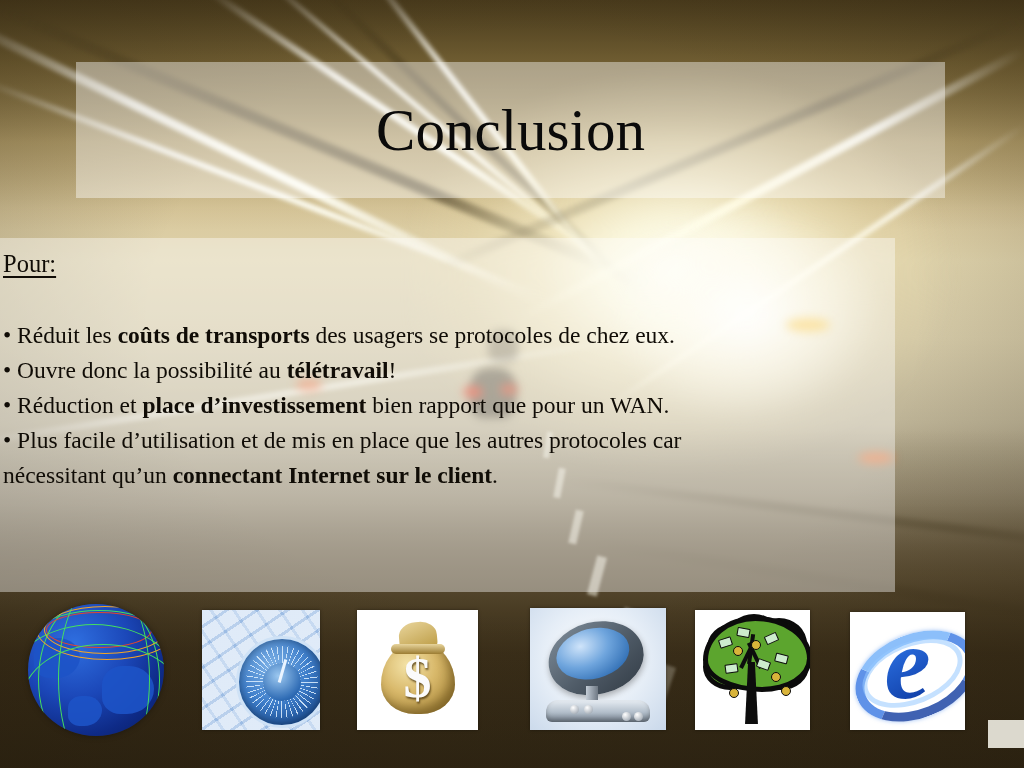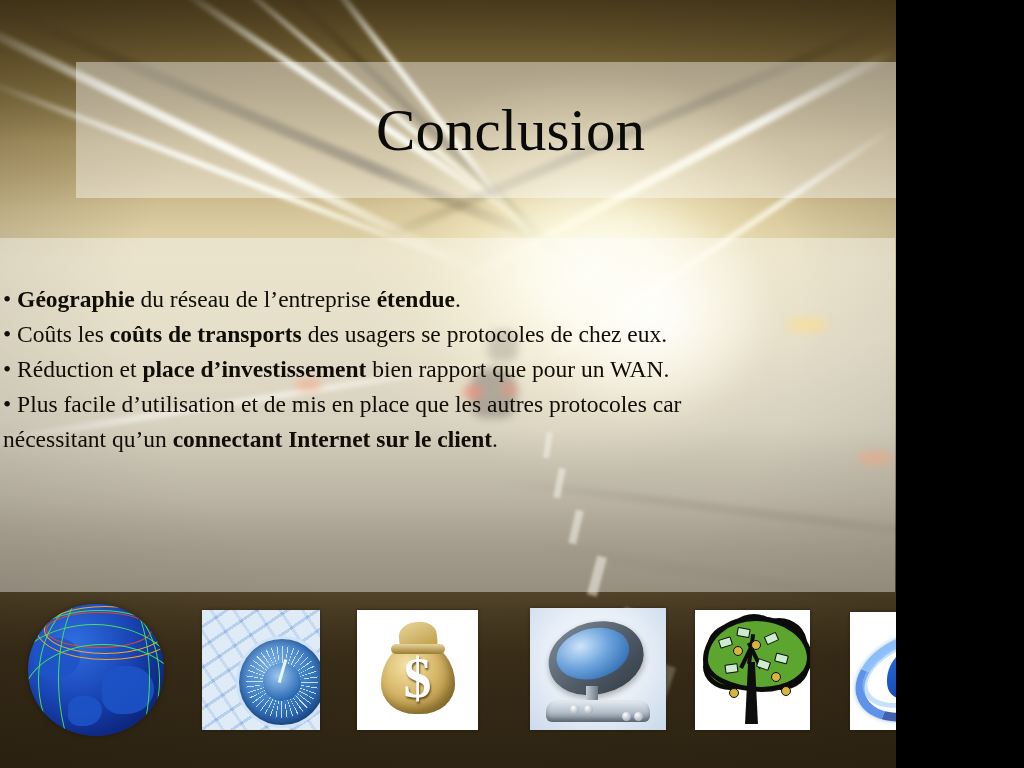--- a/index.html
+++ b/index.html
@@ -2,21 +2,21 @@
 <html><head>
 <meta charset="utf-8">
 <style>
   html, body {
     margin: 0;
     padding: 0;
     background: #000;
   }
   #slide {
     position: relative;
-    width: 896px;
+    width: 1024px;
     height: 768px;
     overflow: hidden;
     background: #7dd3fc;
     font-family: "Liberation Serif", "DejaVu Serif", serif;
   }
 
   
   .bg-root {
     position: absolute;
     inset: 0;
@@ -473,24 +473,25 @@
     <div class="taillight" style="left:786px;top:318px;width:44px;height:14px;background:rgba(250,200,70,0.7);"></div>
 
     <div class="vignette"></div>
   </div>
 
   <div class="title-band"></div>
   <div class="title-text">Conclusion</div>
 
   <div class="body-panel"></div>
   <div class="body-text">
+    <div><span class="lead">Pour:</span></div>
     <div class="spacer-line"></div>
     <div id="bullet-host">
-        <div class="bullet-line"><span>• </span><b>Géographie</b><span> du réseau de l’entreprise </span><b>étendue</b><span>.</span></div>
-        <div class="bullet-line"><span>• </span><span>Coûts les </span><b>coûts de transports</b><span> des usagers se protocoles de chez eux.</span></div>
+        <div class="bullet-line"><span>• </span><span>Réduit les </span><b>coûts de transports</b><span> des usagers se protocoles de chez eux.</span></div>
+        <div class="bullet-line"><span>• </span><span>Ouvre donc la possibilité au </span><b>télétravail</b><span>!</span></div>
         <div class="bullet-line"><span>• </span><span>Réduction et </span><b>place d’investissement</b><span> bien rapport que pour un WAN.</span></div>
         <div class="bullet-line"><span>• </span><span>Plus facile d’utilisation et de mis en place que les autres protocoles car</span></div>
         <div class="wrap-line"><span>nécessitant qu’un </span><b>connectant Internet sur le client</b><span>.</span></div>
       </div>
   </div>
 
   <div class="pic globe">
     <div class="landmass" style="left:6px;top:34px;width:46px;height:40px;"></div>
     <div class="landmass" style="left:74px;top:62px;width:52px;height:48px;"></div>
     <div class="landmass" style="left:40px;top:92px;width:34px;height:30px;"></div>

